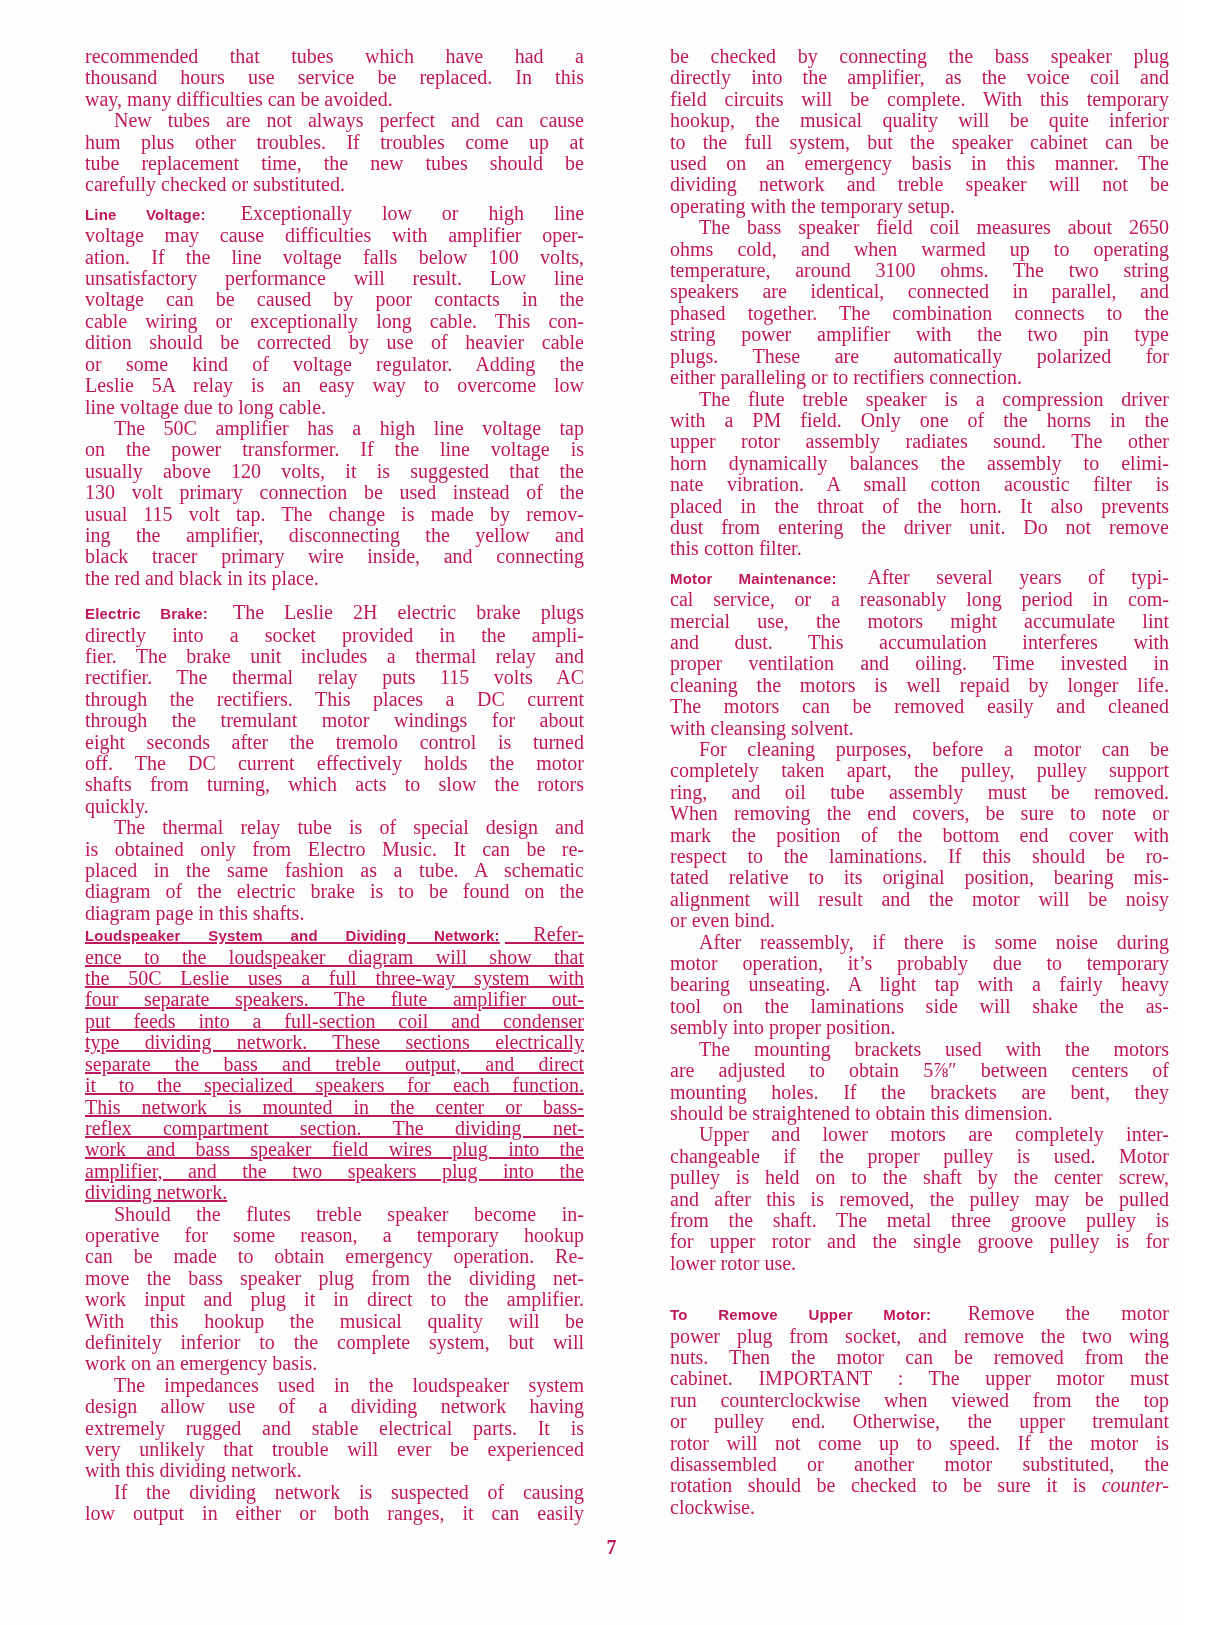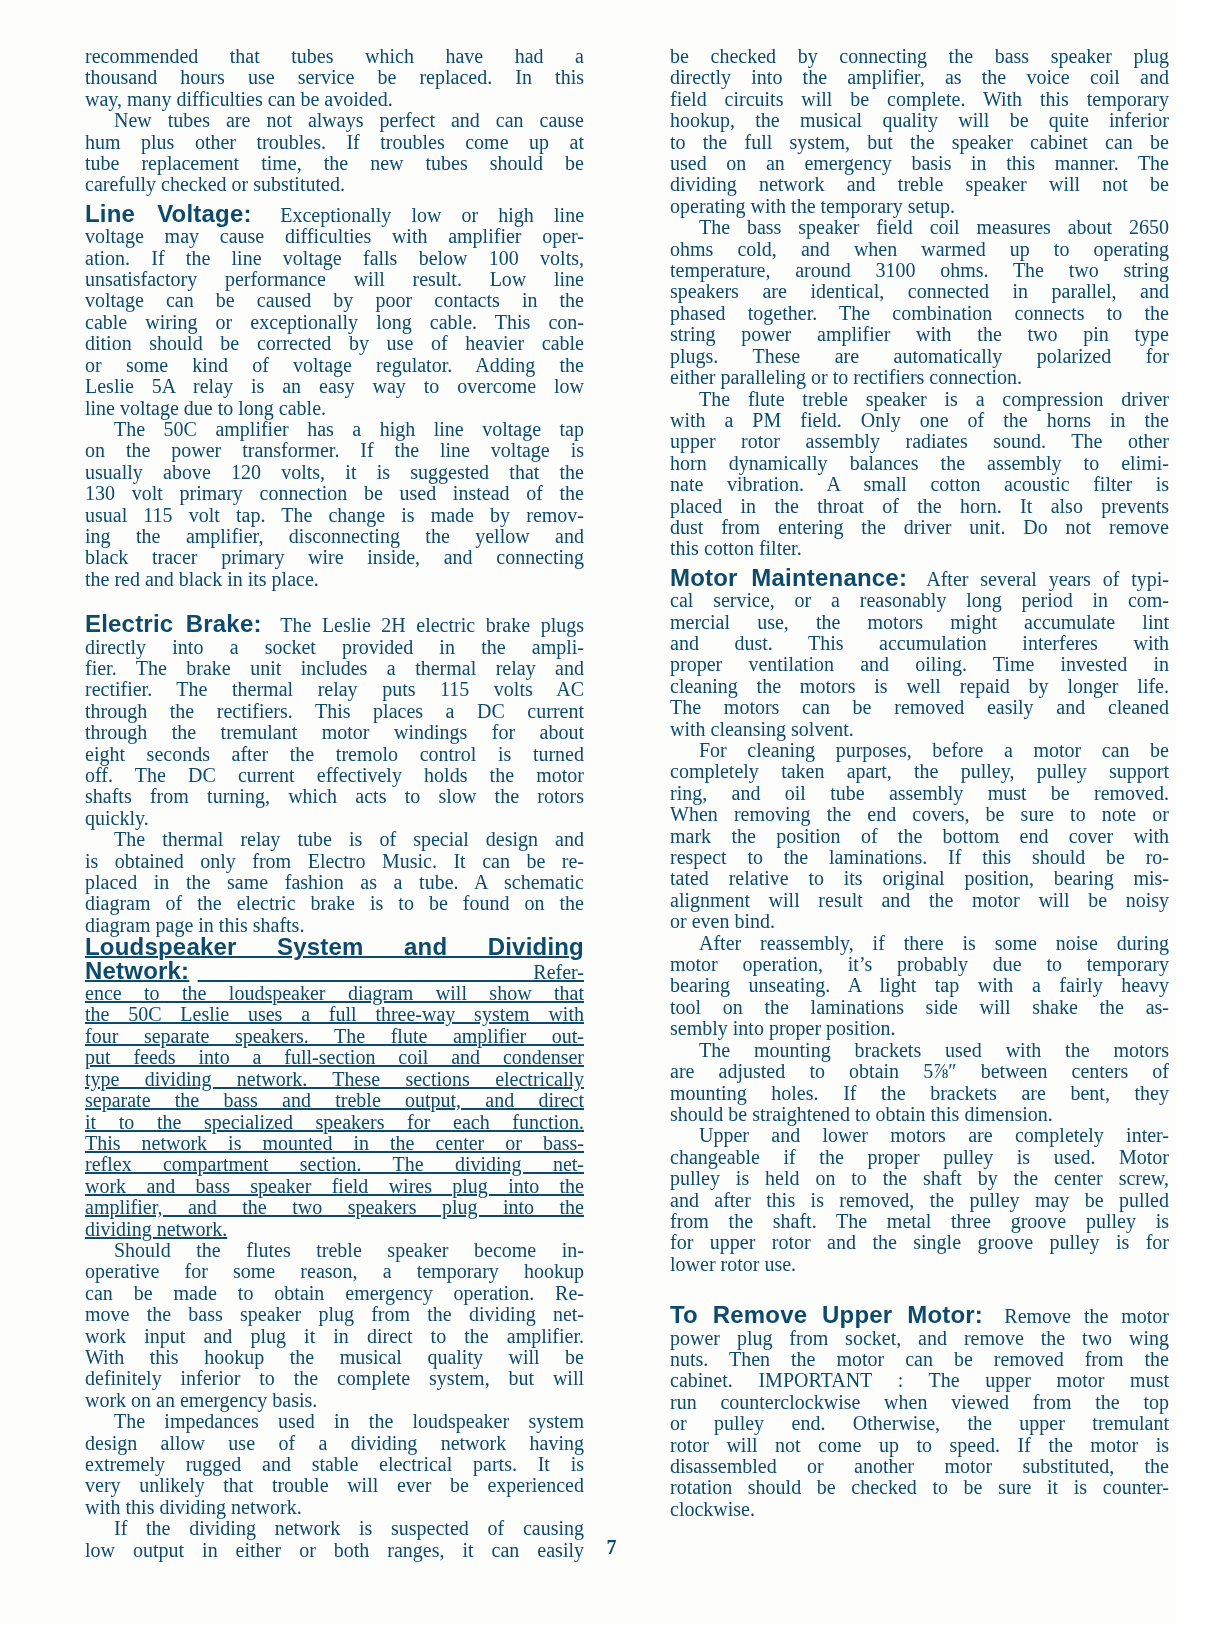--- a/index.html
+++ b/index.html
@@ -5,21 +5,21 @@
   html,body { margin:0; padding:0; }
   body {
     width:1223px; height:1625px;
     background:#ffffff;
     font-family:"Liberation Serif", serif;
   }
   .page {
     position:relative;
     width:1177px; height:1625px;
     background:#fdfdfb;
-    color:#0c4a6e;
+    color:#be185d;
     overflow:hidden;
   }
   .columns {
     position:absolute;
     top:46px; left:85px;
     display:flex;
     gap:86px;
   }
   .col {
     width:499px;
@@ -30,25 +30,25 @@
   .line {
     text-align:justify;
     text-align-last:justify;
     white-space:normal;
   }
   .line.last { text-align-last:left; }
   .line.indent { text-indent:29px; }
   .h {
     font-family:"Liberation Sans", sans-serif;
     font-weight:700;
-    font-size:24px;
+    font-size:15px;
     letter-spacing:0.2px;
     padding-right:0.35em;
   }
-  .it { }
+  .it { font-style:italic; }
   .footer {
     position:absolute;
     top:1536px; left:0;
     width:1223px;
     text-align:center;
     font-size:20px;
     font-weight:700;
   }
 </style>
 </head>
@@ -83,21 +83,21 @@
         <div class="block">
           <div class="line indent"><span>The 50C amplifier has a high line voltage tap</span></div>
           <div class="line"><span>on the power transformer. If the line voltage is</span></div>
           <div class="line"><span>usually above 120 volts, it is suggested that the</span></div>
           <div class="line"><span>130 volt primary connection be used instead of the</span></div>
           <div class="line"><span>usual 115 volt tap. The change is made by remov-</span></div>
           <div class="line"><span>ing the amplifier, disconnecting the yellow and</span></div>
           <div class="line"><span>black tracer primary wire inside, and connecting</span></div>
           <div class="line last"><span>the red and black in its place.</span></div>
         </div>
-        <div class="block" style="margin-top: 23px;">
+        <div class="block" style="margin-top: 13px;">
           <div class="line"><span class="h">Electric Brake:</span><span> The Leslie 2H electric brake plugs</span></div>
           <div class="line"><span>directly into a socket provided in the ampli-</span></div>
           <div class="line"><span>fier. The brake unit includes a thermal relay and</span></div>
           <div class="line"><span>rectifier. The thermal relay puts 115 volts AC</span></div>
           <div class="line"><span>through the rectifiers. This places a DC current</span></div>
           <div class="line"><span>through the tremulant motor windings for about</span></div>
           <div class="line"><span>eight seconds after the tremolo control is turned</span></div>
           <div class="line"><span>off. The DC current effectively holds the motor</span></div>
           <div class="line"><span>shafts from turning, which acts to slow the rotors</span></div>
           <div class="line last"><span>quickly.</span></div>

